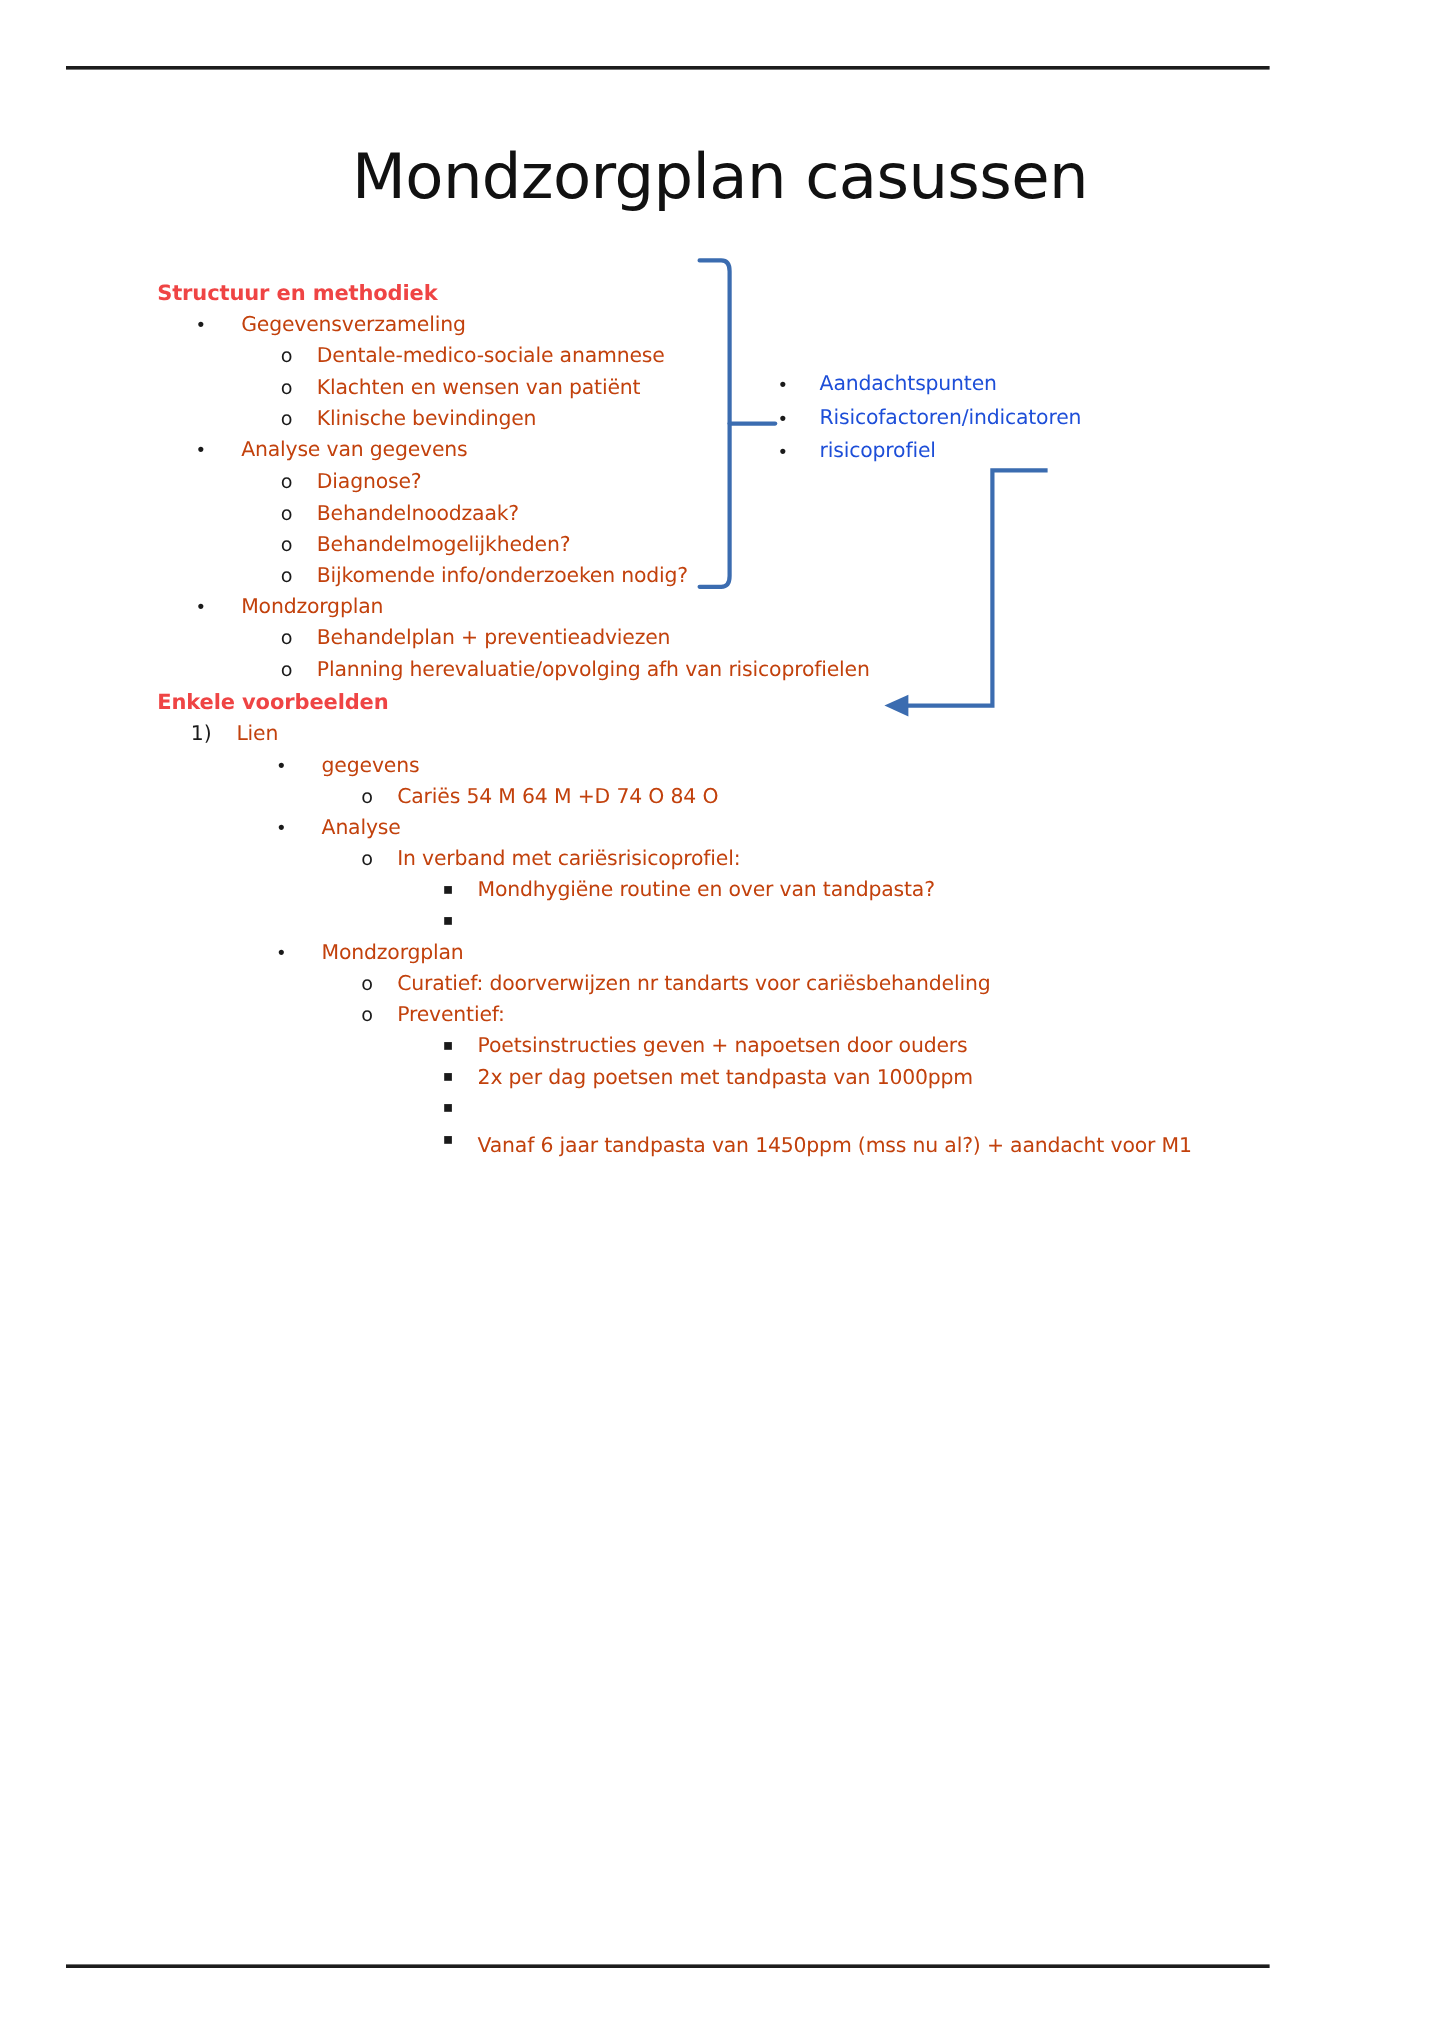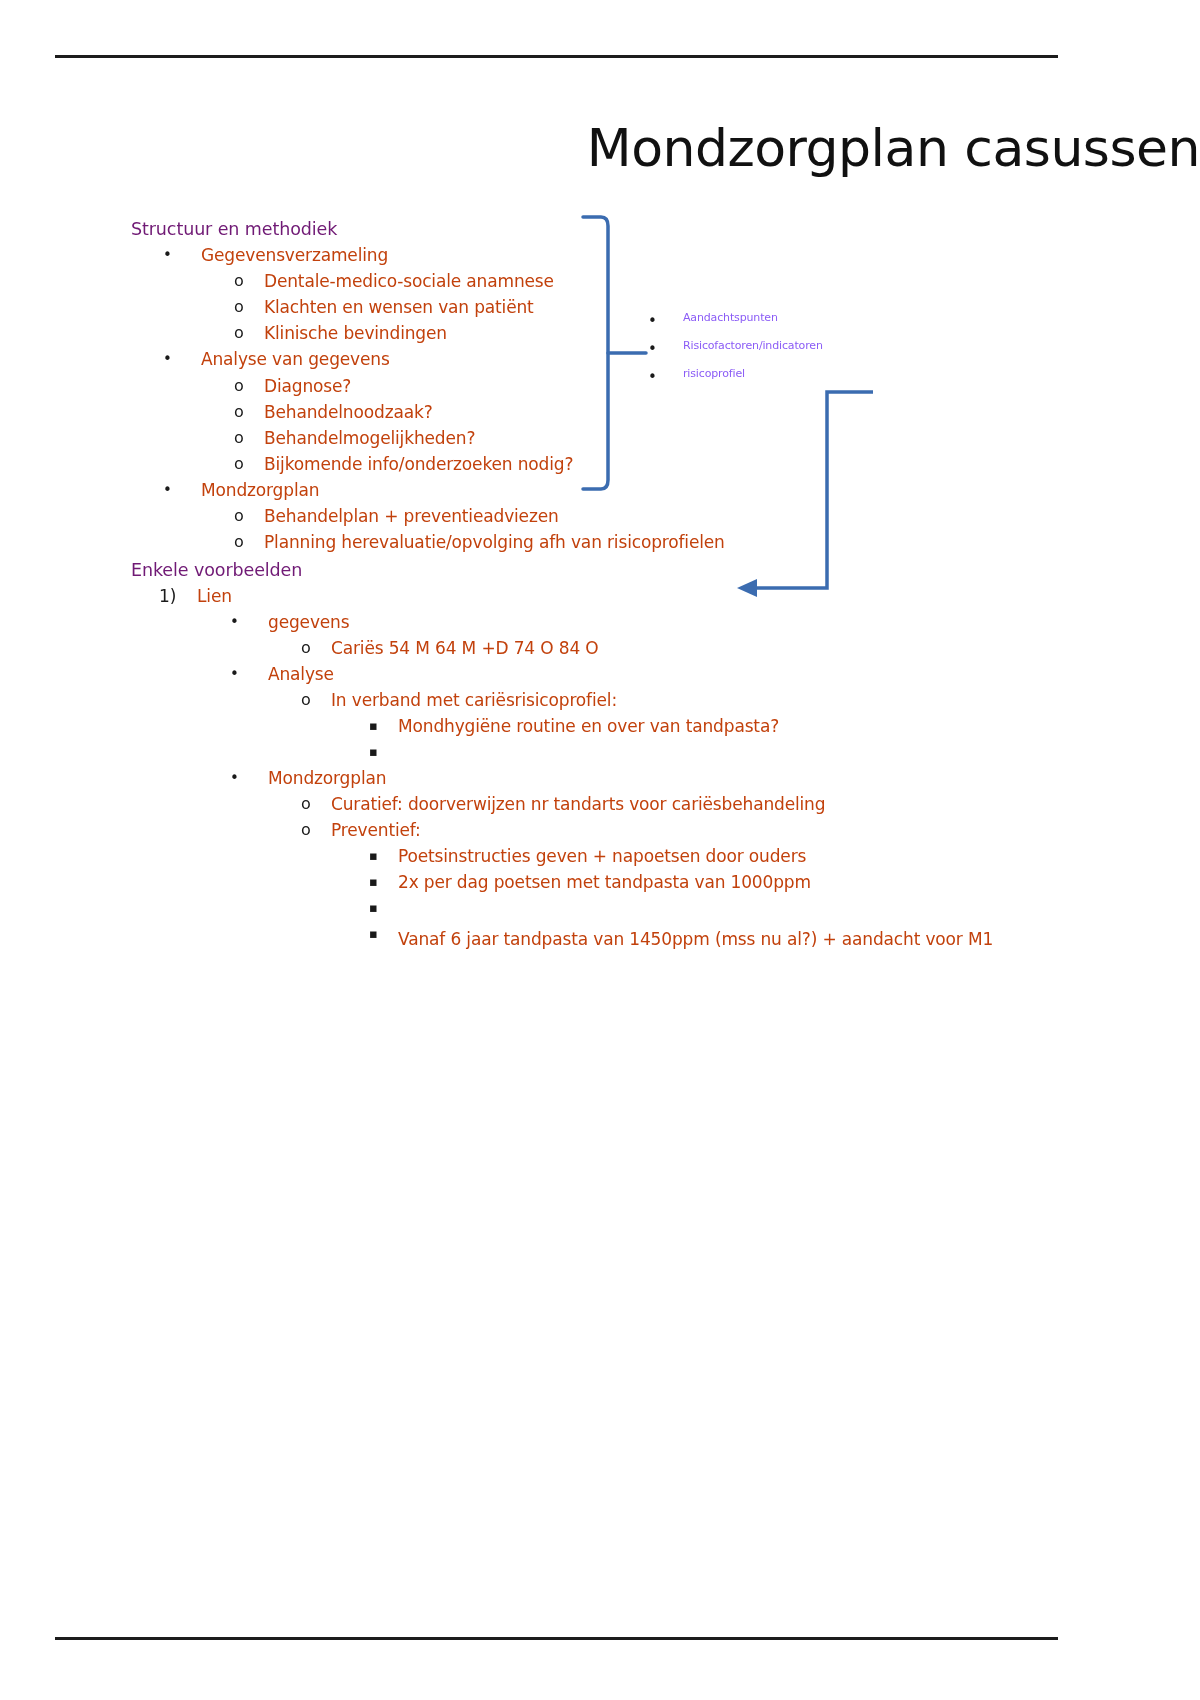--- a/index.html
+++ b/index.html
@@ -31,21 +31,21 @@
     background: #1c1c1c;
   }
   .rule-top { top: 55px; }
   .rule-bottom { top: 1637px; }
 
   .doc-title {
     position: absolute;
     left: 0;
     top: 118px;
     width: 1200px;
-    text-align: right;
+    text-align: center;
     font-size: 52px;
     font-weight: 400;
     letter-spacing: -0.5px;
     color: #111111;
     font-family: "DejaVu Sans", sans-serif;
   }
 
   
   .outline {
     position: absolute;
@@ -55,23 +55,23 @@
   }
 
   .row {
     display: flex;
     align-items: flex-start;
     line-height: 1.0;
   }
 
   .heading {
     font-size: 17.5px;
-    font-weight: normal;
-    color: #701a75;
-    margin: 0 0 8px 0;
+    font-weight: bold;
+    color: #ef4444;
+    margin: 16px 0 8px 0;
     letter-spacing: -0.1px;
   }
 
   .bullet-mark {
     flex: 0 0 auto;
     color: #1a1a1a;
   }
   .txt {
     flex: 0 1 auto;
     color: #c2410c;
@@ -108,21 +108,21 @@
 
   
   .callout {
     position: absolute;
     left: 648px;
     top: 312px;
     width: 330px;
   }
   .callout .row { margin-bottom: 10px; }
   .callout .bullet-mark { width: 35px; font-size: 15px; line-height: 1.2; }
-  .callout .txt { font-size: 11px; color: #8b5cf6; }
+  .callout .txt { font-size: 17px; color: #1d4ed8; }
 
   
   .connectors {
     position: absolute;
     left: 0; top: 0;
     width: 1200px; height: 1700px;
     pointer-events: none;
   }
 </style>
 </head>

